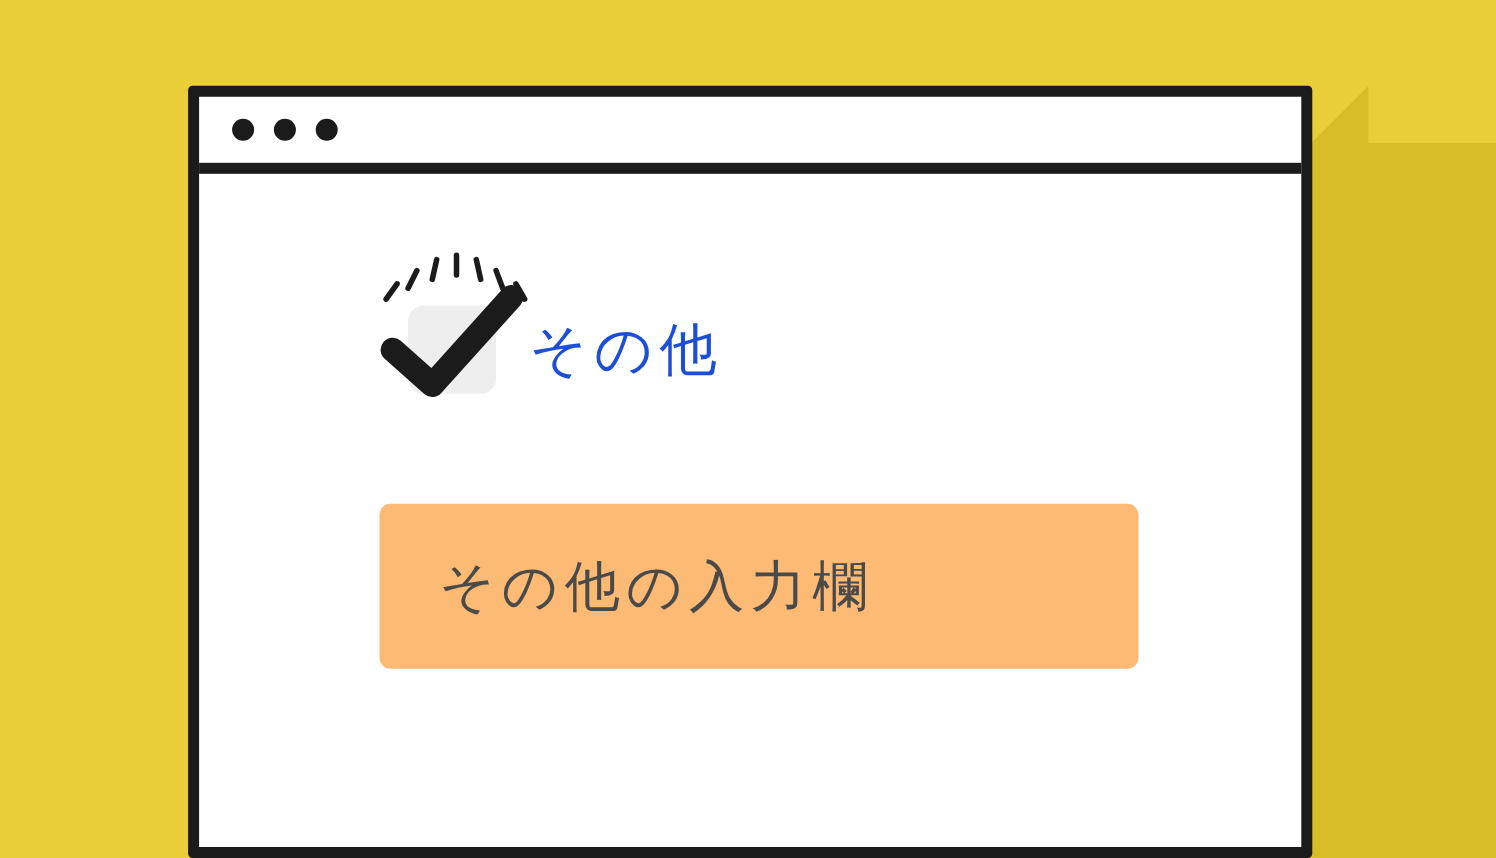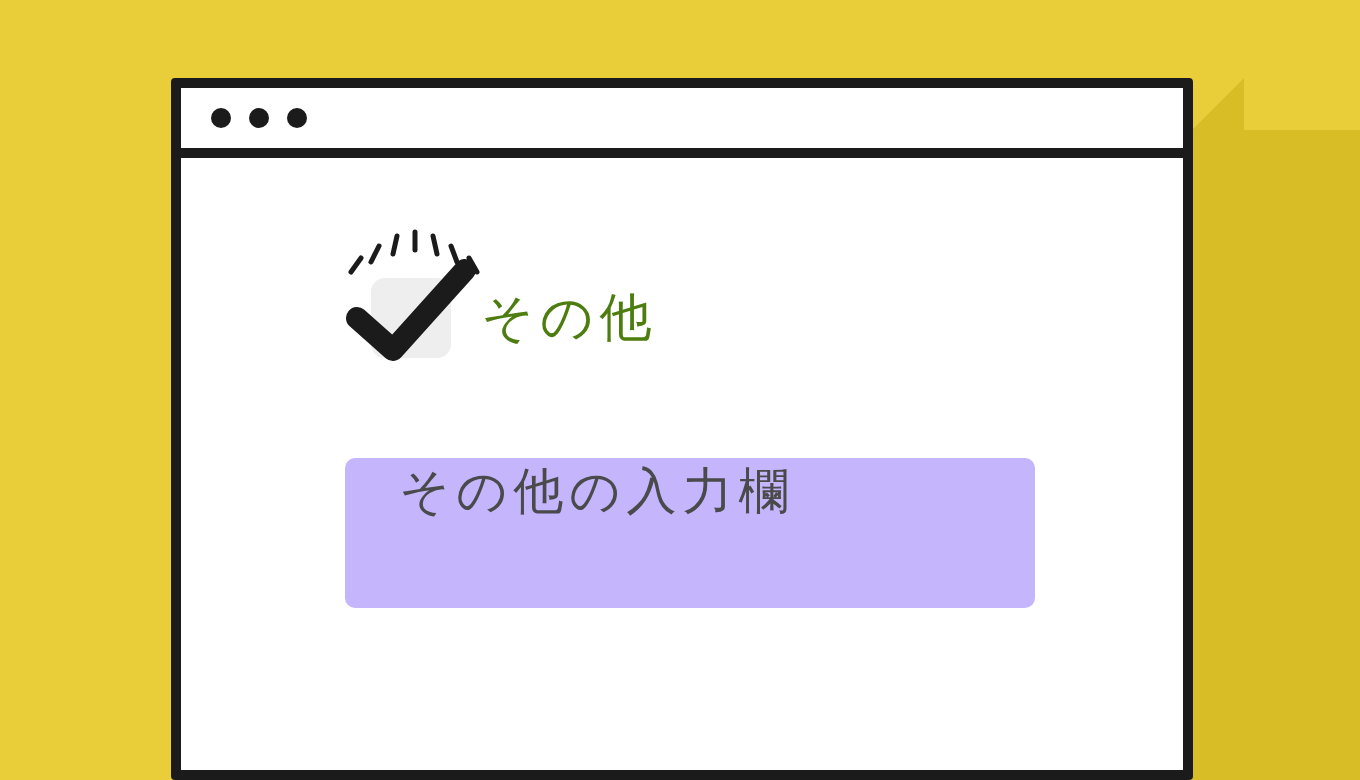--- a/index.html
+++ b/index.html
@@ -82,33 +82,34 @@
     .burst {
       position: absolute;
       left: -40px;
       top: -64px;
       width: 160px;
       height: 70px;
       pointer-events: none;
     }
     .checkbox-label {
       font-size: 52px;
-      color: #4d7c0f;
+      color: #1d4ed8;
       letter-spacing: 6px;
       font-weight: 500;
     }
     .input-field {
       position: absolute;
       left: 164px;
       top: 300px;
       width: 690px;
       height: 150px;
-      background: #c4b5fd;
+      background: #fdba74;
       border-radius: 10px;
       display: flex;
+      align-items: center;
       padding-left: 54px;
     }
     .input-placeholder {
       font-size: 50px;
       color: #4a4a4a;
       letter-spacing: 6px;
       font-weight: 500;
     }
   </style>
 </head>

